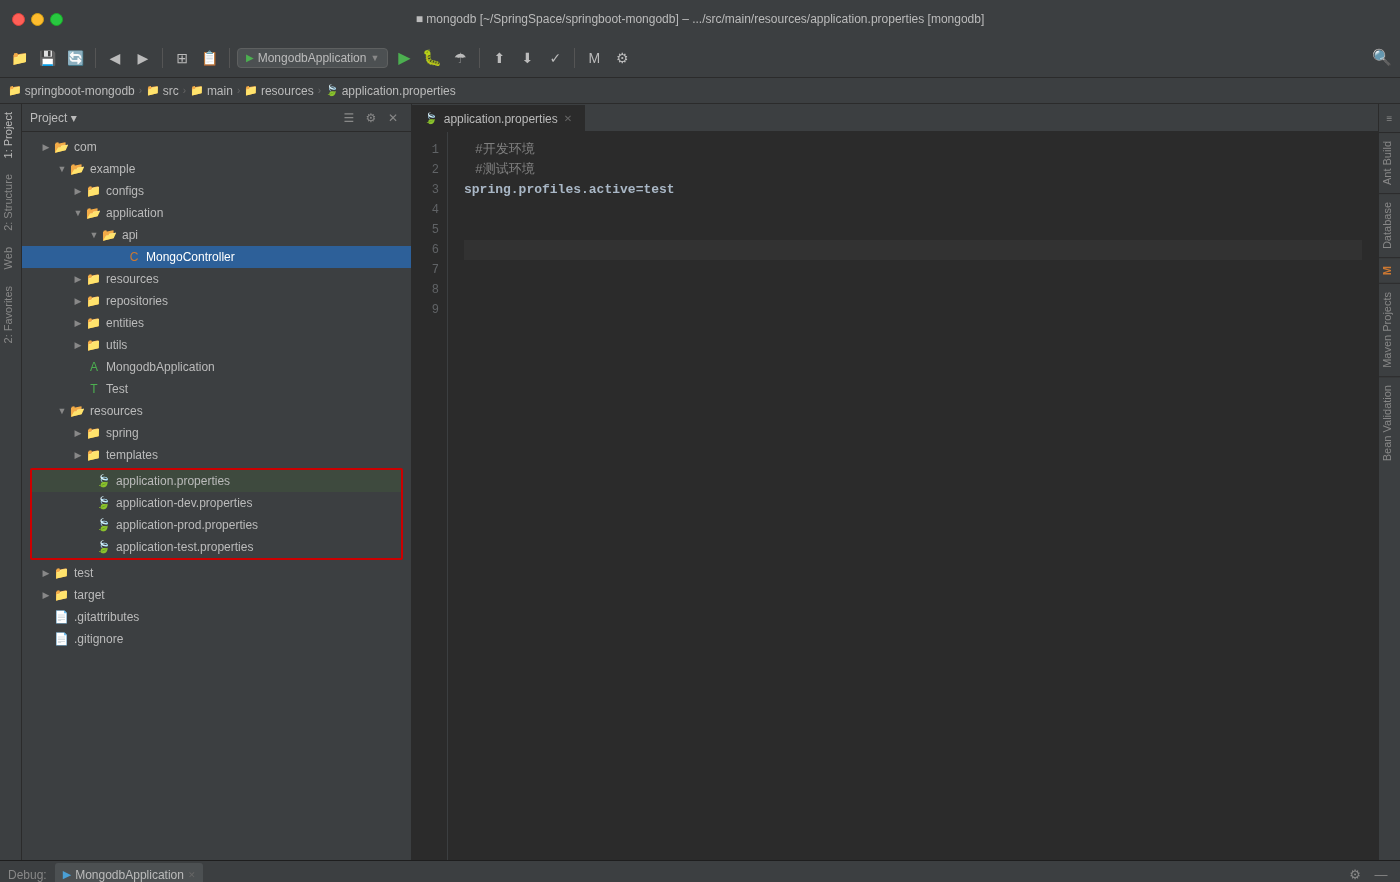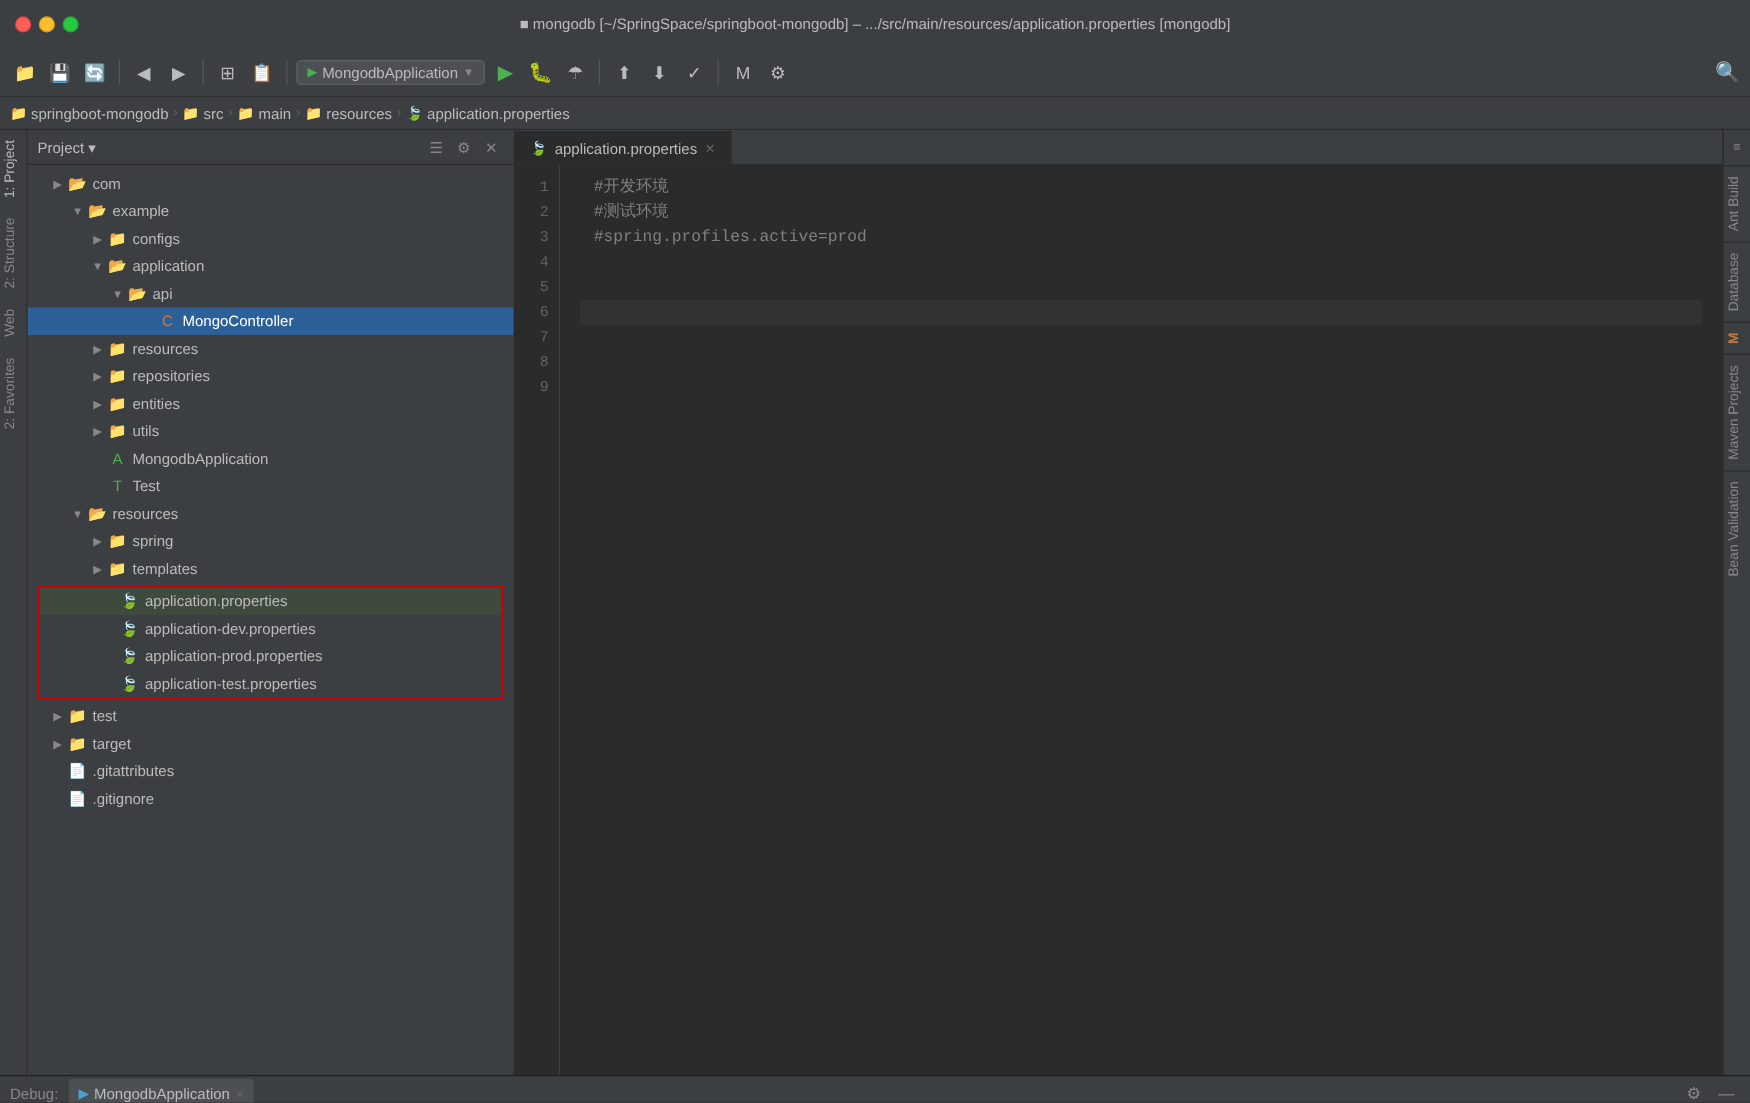--- a/index.html
+++ b/index.html
@@ -679,21 +679,21 @@
         <div>4</div>
         <div>5</div>
         <div>6</div>
         <div>7</div>
         <div>8</div>
         <div>9</div>
       </div>
       <div class="code-area">
         <div class="code-line"><span class="code-comment">#开发环境</span></div>
         <div class="code-line"><span class="code-comment">#测试环境</span></div>
-        <div class="code-line"><span class="code-comment">#spring.profiles.active=prod</span></div>
+        <div class="code-line"><span class="code-bold">spring.profiles.active=test</span></div>
         <div class="code-line"></div>
         <div class="code-line"></div>
         <div class="code-line highlighted-line"></div>
       </div>
     </div>
   </div>
 
   <div class="right-panel">
     <div class="right-panel-icon" style="color:#888; font-size:10px; height:28px;">≡</div>
     <div class="right-panel-item">Ant Build</div>

